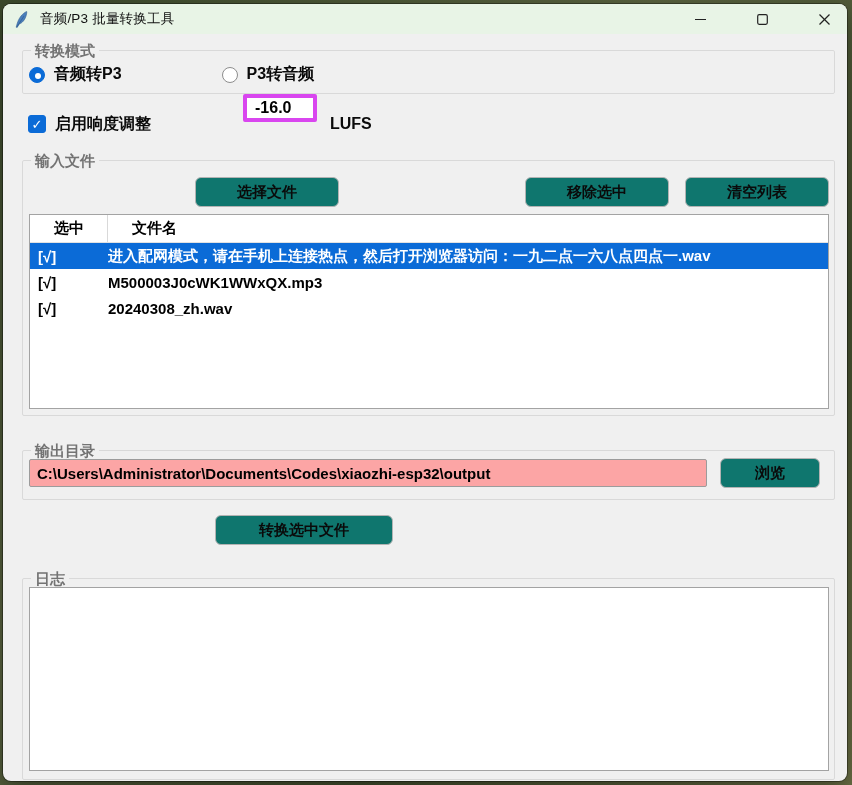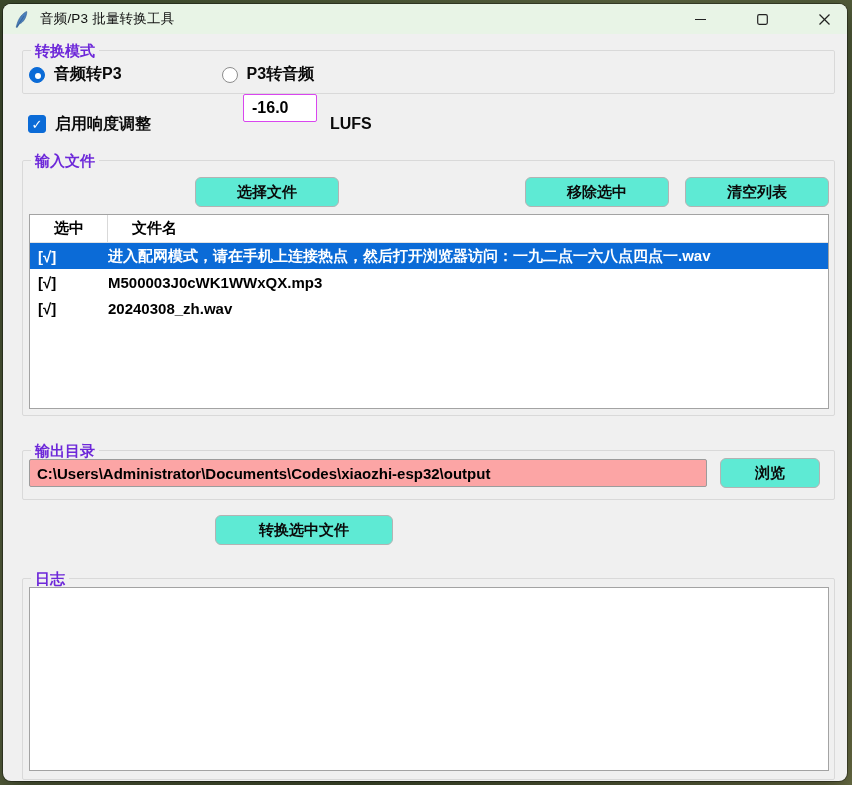--- a/index.html
+++ b/index.html
@@ -22,21 +22,21 @@
   .title-text { font-size:13.5px; color:#111; letter-spacing:.2px; }
   .caption-btns { position:absolute; right:0; top:0; height:30px; display:flex; align-items:stretch; }
   .cap-btn { width:46px; margin-left:16px; display:flex; align-items:center; justify-content:center; cursor:default; }
   .cap-btn svg { display:block; }
   
   .frame {
     position:absolute; border:1px solid #d9d9d9; border-radius:2px; background:#f0f0f0;
   }
   .frame-legend {
     position:absolute; top:-10px; left:8px; background:#f0f0f0; padding:0 4px;
-    font-size:15px; font-weight:700; color:#6d28d9; line-height:19px; white-space:nowrap;text-align:right;
+    font-size:15px; font-weight:700; color:#737373; line-height:19px; white-space:nowrap;text-align:right;
   }
   
   .radio-row { position:absolute; top:54px; left:25px; display:flex; align-items:flex-start; }
   .radio { display:flex; align-items:center; cursor:default; }
   .radio-circle {
     width:16px; height:16px; border-radius:50%; background:#fff; border:1px solid #8d8d8d;
     margin-right:9px; position:relative; flex:0 0 auto;
   }
   .radio.on .radio-circle { background:#0b6bd7; border-color:#0b6bd7; }
   .radio.on .radio-circle::after {
@@ -44,28 +44,28 @@
   }
   .opt-label { font-size:16px; font-weight:700; color:#0a0a0a; }
   .check-row { position:absolute; top:104px; left:25px; height:32px; display:flex; align-items:center; }
   .checkbox {
     width:18px; height:18px; border-radius:3px; margin-right:9px; flex:0 0 auto;
     display:flex; align-items:center; justify-content:center; background:#fff; border:1px solid #8d8d8d;
   }
   .checkbox.on { background:#0b6bd7; border-color:#0b6bd7; color:#fff; font-size:13px; font-weight:700; }
   .lufs-entry {
     position:absolute; left:215px; width:74px; height:28px; top:-14px;
-    border:1px solid #d946ef; border-radius:2px; background:#fff;
+    border:4px solid #d946ef; border-radius:2px; background:#fff;
     font-family:inherit; font-size:16px; font-weight:700; color:#000; padding:0 8px;
   }
   .lufs-label { position:absolute; left:302px; font-size:16px; font-weight:700; color:#0a0a0a; }
   .check-row { }
   
   .btn {
-    background:#5eead4; border:1px solid #b3b3b3; border-radius:6px;
+    background:#0f766e; border:1px solid #b3b3b3; border-radius:6px;
     font-family:inherit; font-size:15px; font-weight:700; color:#0a0a0a;
     display:flex; align-items:center; justify-content:center; cursor:default;
   }
   
   .file-table {
     position:absolute; left:6px; top:53px; width:800px; height:195px;
     background:#fff; border:1px solid #a3a3a3; overflow:hidden;
   }
   .ft-header { display:flex; height:28px; align-items:center; border-bottom:1px solid #e2e2e2; }
   .ft-h-cell { font-size:15px; font-weight:700; color:#000; padding-left:24px; }

